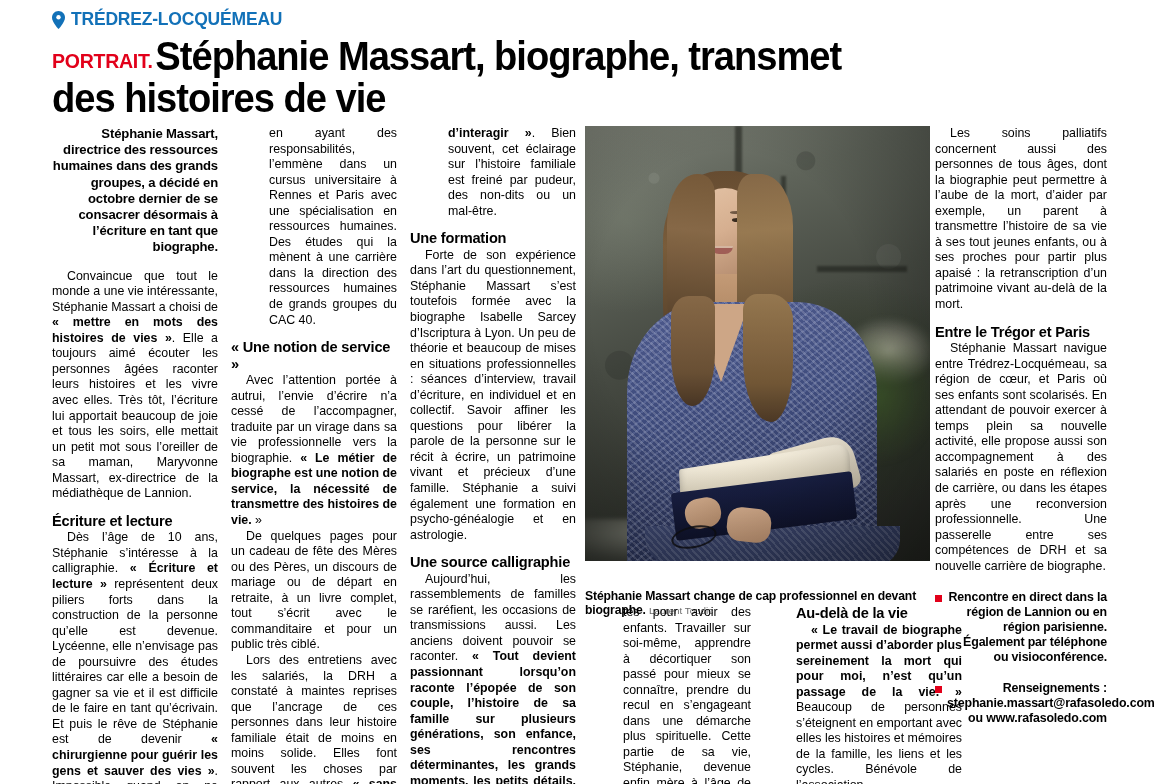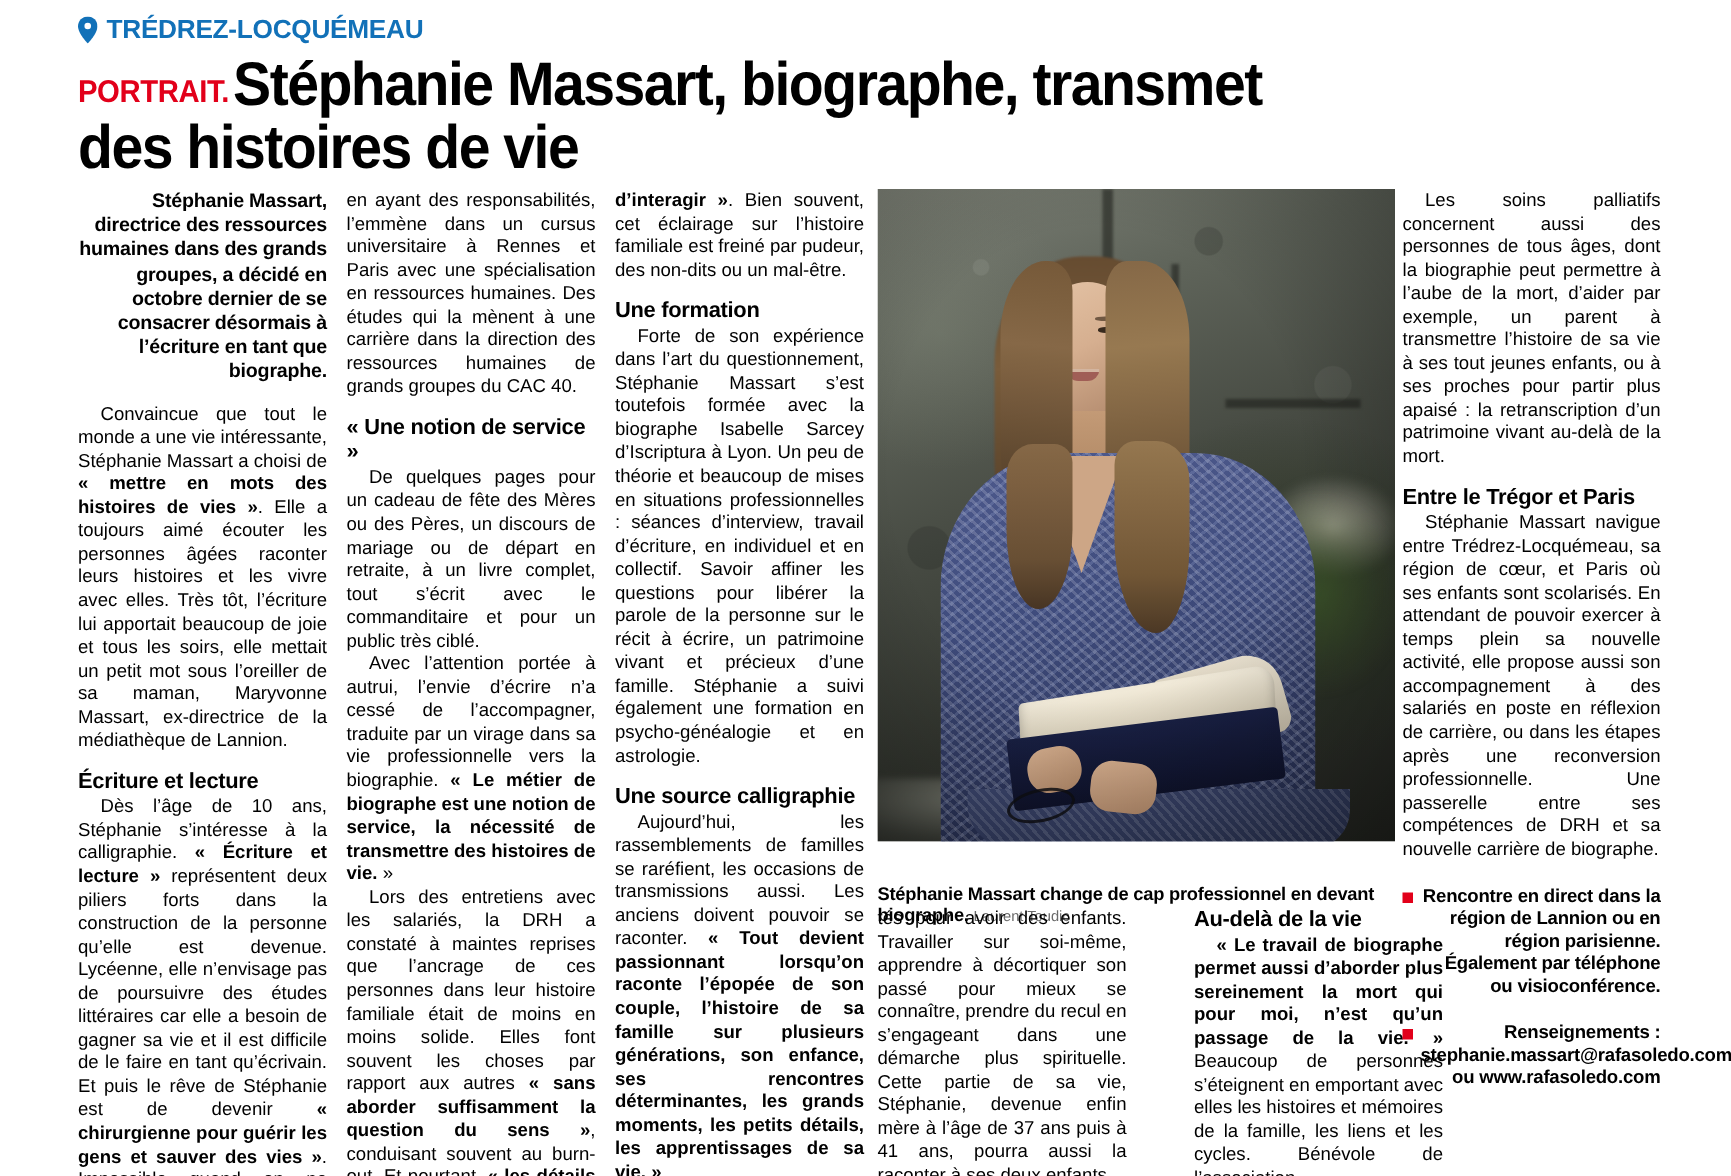--- a/index.html
+++ b/index.html
@@ -78,21 +78,21 @@
   .col.c4 { left: 533px; }
   .col.c5 { left: 744px; }
   .col.c6 { left: 883px; width: 172px; }
 
   .col.c4, .col.c5 {
     top: 479px;
     height: 179px;
   }
 
   p { margin: 0; text-indent: 15px; }
-  p.noind { text-indent: 0; }
+  p.noind { text-indent: 0; margin-left: 38px; }
 
   .lead {
     font-weight: bold;
     font-size: 13.1px;
     line-height: 16.2px;
     text-align: right;
     text-indent: 0;
     letter-spacing: -0.15px;
     margin-bottom: 13px;
   }
@@ -398,22 +398,22 @@
       <p class="lead">Stéphanie Massart, directrice des ressources humaines dans des grands groupes, a décidé en octobre dernier de se consacrer désormais à l’écriture en tant que biographe.</p>
       <p><span>Convaincue que tout le monde a une vie intéressante, Stéphanie Massart a choisi de </span><b class="q">« mettre en mots des histoires de vies »</b><span>. Elle a toujours aimé écouter les personnes âgées raconter leurs histoires et les vivre avec elles. Très tôt, l’écriture lui apportait beaucoup de joie et tous les soirs, elle mettait un petit mot sous l’oreiller de sa maman, Maryvonne Massart, ex-directrice de la médiathèque de Lannion.</span></p>
       <p class="sub">Écriture et lecture</p>
       <p><span>Dès l’âge de 10 ans, Stéphanie s’intéresse à la calligraphie. </span><b class="q">« Écriture et lecture »</b><span> représentent deux piliers forts dans la construction de la personne qu’elle est devenue. Lycéenne, elle n’envisage pas de poursuivre des études littéraires car elle a besoin de gagner sa vie et il est difficile de le faire en tant qu’écrivain. Et puis le rêve de Stéphanie est de devenir </span><b class="q">« chirurgienne pour guérir les gens et sauver des vies »</b><span>. Impossible quand on ne supporte pas la vue du sang !</span></p>
 
     </div>
 
     <div class="col c2">
       <p class="noind">en ayant des responsabilités, l’emmène dans un cursus universitaire à Rennes et Paris avec une spécialisation en ressources humaines. Des études qui la mènent à une carrière dans la direction des ressources humaines de grands groupes du CAC 40.</p>
       <p class="sub">« Une notion de service »</p>
+      <p><span>Avec l’attention portée à autrui, l’envie d’écrire n’a cessé de l’accompagner, traduite par un virage dans sa vie professionnelle vers la biographie. </span><b class="q">« Le métier de biographe est une notion de service, la nécessité de transmettre des histoires de vie.</b><span> »</span></p>
       <p>De quelques pages pour un cadeau de fête des Mères ou des Pères, un discours de mariage ou de départ en retraite, à un livre complet, tout s’écrit avec le commanditaire et pour un public très ciblé.</p>
-      <p><span>Avec l’attention portée à autrui, l’envie d’écrire n’a cessé de l’accompagner, traduite par un virage dans sa vie professionnelle vers la biographie. </span><b class="q">« Le métier de biographe est une notion de service, la nécessité de transmettre des histoires de vie.</b><span> »</span></p>
       <p><span>Lors des entretiens avec les salariés, la DRH a constaté à maintes reprises que l’ancrage de ces personnes dans leur histoire familiale était de moins en moins solide. Elles font souvent les choses par rapport aux autres </span><b class="q">« sans aborder suffisamment la question du sens »</b><span>, conduisant souvent au burn-out. Et pourtant, </span><b class="q">« les détails inscrits dans notre filiation expliquent une part de notre identité, et impactent nos manières d’agir, de réagir,</b></p>
     </div>
 
     <div class="col c3">
       <p class="noind"><b class="q">d’interagir »</b><span>. Bien souvent, cet éclairage sur l’histoire familiale est freiné par pudeur, des non-dits ou un mal-être.</span></p>
       <p class="sub">Une formation</p>
       <p>Forte de son expérience dans l’art du questionnement, Stéphanie Massart s’est toutefois formée avec la biographe Isabelle Sarcey d’Iscriptura à Lyon. Un peu de théorie et beaucoup de mises en situations professionnelles : séances d’interview, travail d’écriture, en individuel et en collectif. Savoir affiner les questions pour libérer la parole de la personne sur le récit à écrire, un patrimoine vivant et précieux d’une famille. Stéphanie a suivi également une formation en psycho-généalogie et en astrologie.</p>
       <p class="sub">Une source calligraphie</p>
       <p><span>Aujourd’hui, les rassemblements de familles se raréfient, les occasions de transmissions aussi. Les anciens doivent pouvoir se raconter. </span><b class="q">« Tout devient passionnant lorsqu’on raconte l’épopée de son couple, l’histoire de sa famille sur plusieurs générations, son enfance, ses rencontres déterminantes, les grands moments, les petits détails, les apprentissages de sa vie. »</b></p>
 

